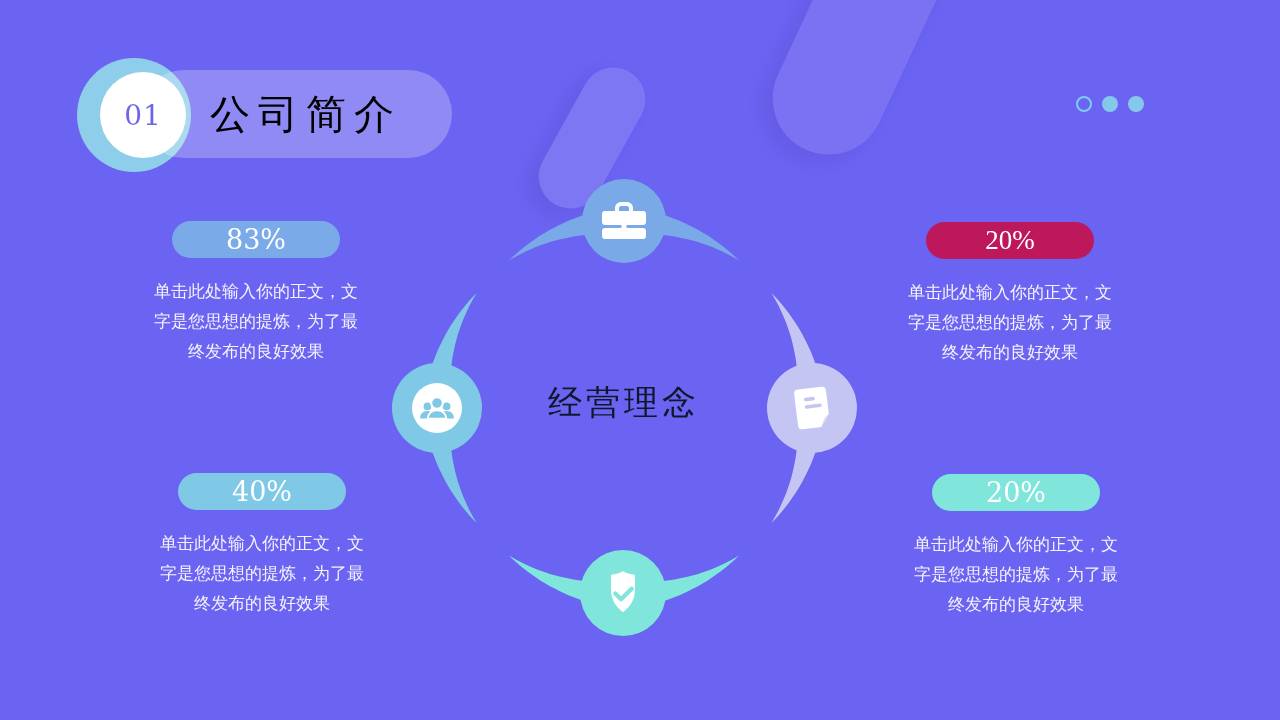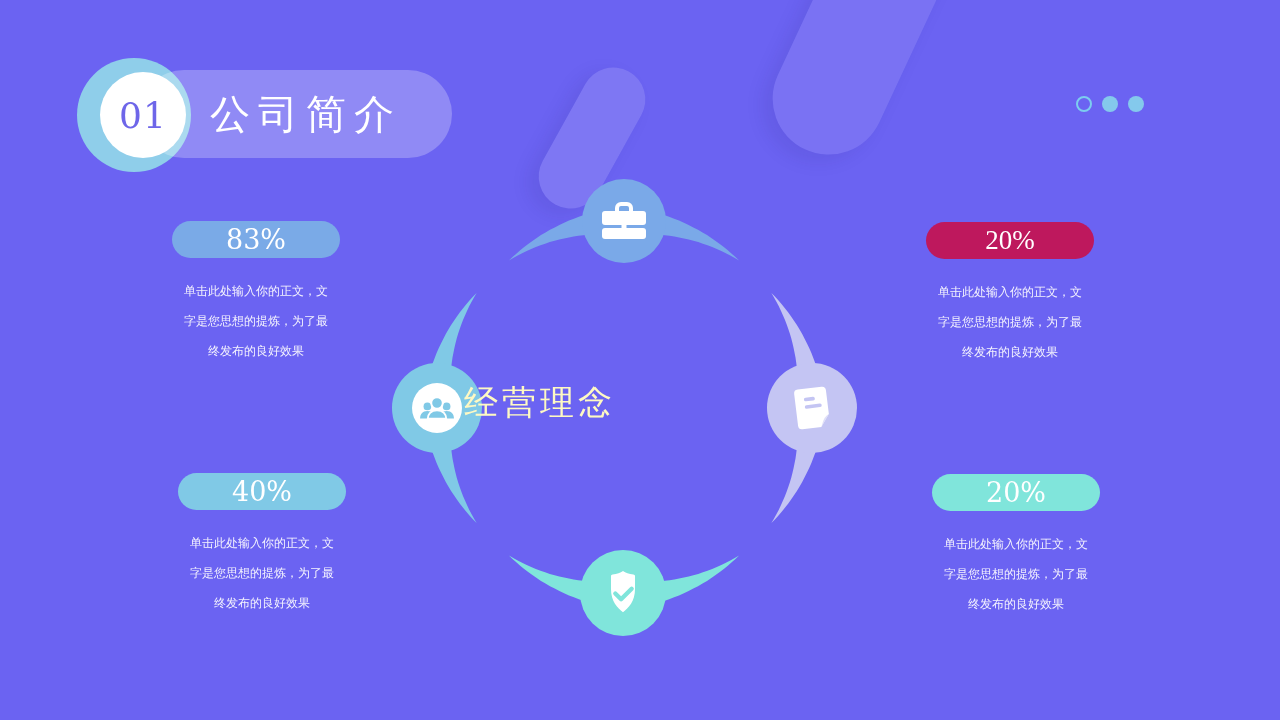--- a/index.html
+++ b/index.html
@@ -12,51 +12,51 @@
   .capsule{position:absolute;background:rgba(255,255,255,0.10);box-shadow:-6px 10px 18px rgba(40,30,120,0.10);}
   .capsule-big{width:112px;height:270px;border-radius:56px;left:806px;top:-108px;transform:rotate(25deg);}
   .capsule-small{width:64px;height:152px;border-radius:32px;left:560px;top:62px;transform:rotate(29deg);background:rgba(255,255,255,0.13);}
 
   
   .header{position:absolute;left:0;top:0;}
   .crescent{position:absolute;left:77px;top:58px;width:114px;height:114px;border-radius:50%;background:#8FCEEA;}
   .header-pill{position:absolute;left:140px;top:70px;width:312px;height:88px;border-radius:44px;background:rgba(255,255,255,0.25);}
   .num-circle{position:absolute;left:100px;top:72px;width:86px;height:86px;border-radius:50%;background:#ffffff;
     display:flex;align-items:center;justify-content:center;}
-  .num-circle span{font-size:36px;color:#6E66E9;letter-spacing:1px;}
+  .num-circle span{font-size:28px;color:#6E66E9;letter-spacing:1px;}
   .header-title{position:absolute;left:210px;top:70px;height:88px;line-height:88px;
-    font-size:40px;color:#ffffff;letter-spacing:8px;white-space:nowrap;}
+    font-size:40px;color:#000000;letter-spacing:8px;white-space:nowrap;}
 
   
   .dots{position:absolute;right:136px;top:96px;display:flex;gap:10px;align-items:center;}
   .dot{width:16px;height:16px;border-radius:50%;box-sizing:border-box;}
   .dot.outline{background:transparent;border:2.5px solid #7CCDEF;}
   .dot.filled{background:#84C9EC;}
 
   
   .ring-svg{position:absolute;left:0;top:0;width:1280px;height:720px;pointer-events:none;}
   .node{position:absolute;border-radius:50%;display:flex;align-items:center;justify-content:center;}
   .node-top{left:582px;top:179px;width:84px;height:84px;}
   .node-bottom{left:580px;top:550px;width:86px;height:86px;}
   .node-left{left:392px;top:363px;width:90px;height:90px;}
   .node-right{left:767px;top:363px;width:90px;height:90px;}
   .inner-white{width:50px;height:50px;border-radius:50%;background:#fff;display:flex;align-items:center;justify-content:center;}
-  .center-title{position:absolute;left:464px;top:380px;width:320px;text-align:left;
-    font-size:34px;letter-spacing:4px;color:#fef9c3;}
+  .center-title{position:absolute;left:464px;top:380px;width:320px;text-align:center;
+    font-size:34px;letter-spacing:4px;color:#0f172a;}
 
   
   .stat{position:absolute;width:220px;text-align:center;}
   .stat-tl{left:146px;top:221px;}
   .stat-tr{left:900px;top:222px;}
   .stat-bl{left:152px;top:473px;}
   .stat-br{left:906px;top:474px;}
   .stat-pill{width:168px;height:37px;margin:0 auto;border-radius:19px;
     display:flex;align-items:center;justify-content:center;
     color:#ffffff;font-size:27px;}
-  .stat-text{margin-top:18px;font-size:12px;line-height:30px;color:#F4F3FE;white-space:pre-line;}
+  .stat-text{margin-top:18px;font-size:17px;line-height:30px;color:#F4F3FE;white-space:pre-line;}
 </style>
 </head>
 <body>
 
 <div class="slide">
 
   <div class="capsule capsule-big"></div>
   <div class="capsule capsule-small"></div>
 
   <svg class="ring-svg" viewBox="0 0 1280 720">

